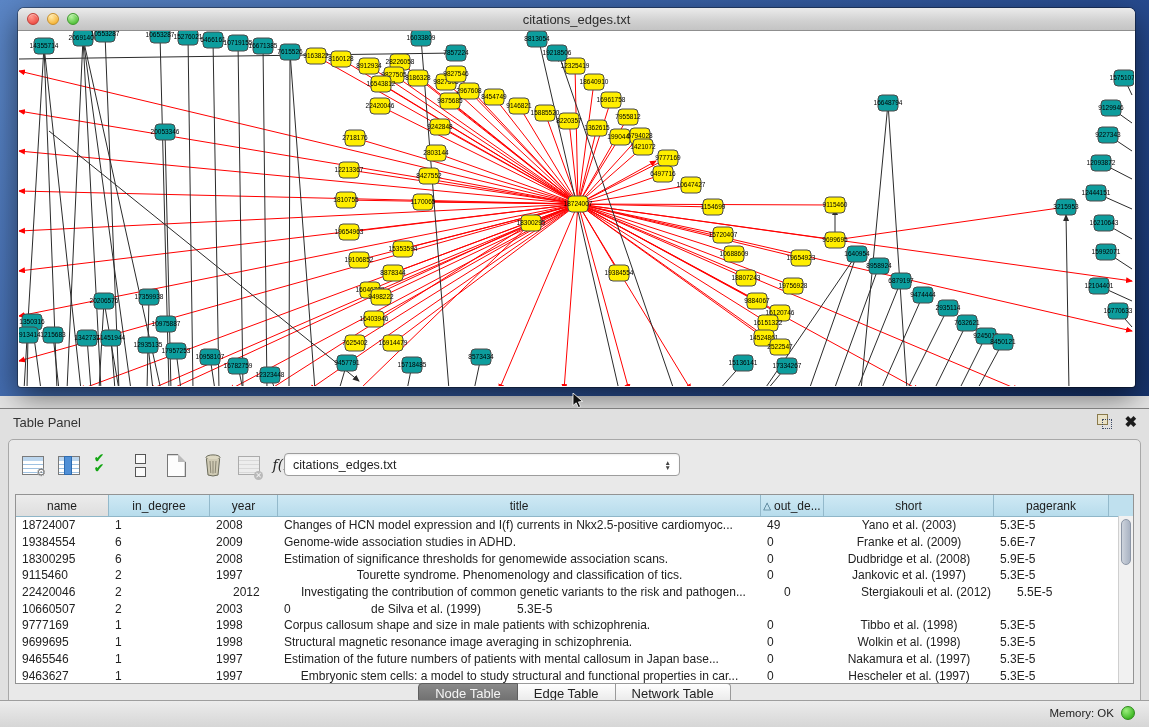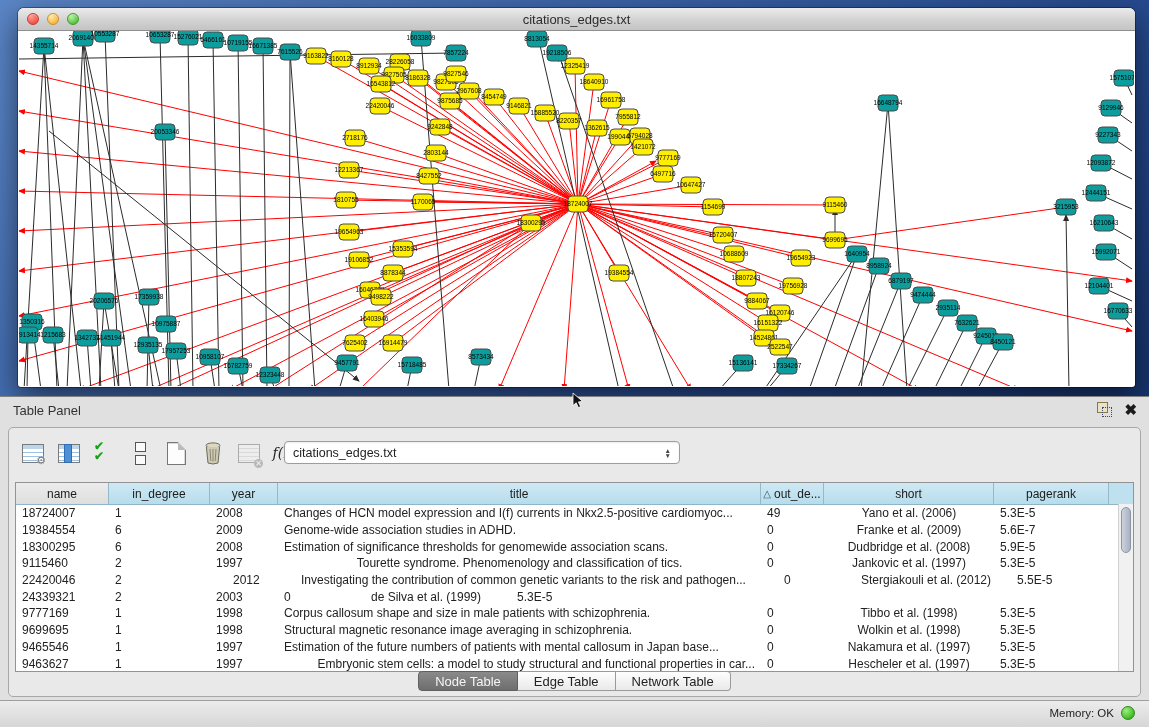--- a/index.html
+++ b/index.html
@@ -33,21 +33,21 @@
   .light.green{background:radial-gradient(circle at 35% 30%,#b6f2a0,#58c43f 70%);border:1px solid #3f9a2c;box-sizing:border-box;}
   #win-title{flex:1;text-align:center;font-size:13px;color:#2d2d2d;}
   #graph-area{
     position:absolute;left:1px;top:23px;width:1115px;height:355px;
     background:#fff;overflow:hidden;border-radius:0 0 3px 3px;
   }
   
   #cursor{position:absolute;left:572px;top:393px;z-index:50;}
   
   #table-panel{
-    position:absolute;left:0;top:396px;width:1149px;height:304px;
+    position:absolute;left:0;top:408px;width:1149px;height:304px;
     background:#e0e0e0;border-top:1px solid #7f7f7f;
   }
   #panel-header{position:absolute;left:0;top:0;right:0;height:28px;}
   #panel-title{position:absolute;left:13px;top:6px;font-size:13px;color:#333;}
   #panel-controls{position:absolute;right:12px;top:5px;display:flex;gap:12px;align-items:center;}
   #float-icon{width:15px;height:15px;position:relative;display:inline-block;}
   #float-icon .sq1{position:absolute;left:0;top:0;width:9px;height:9px;border:1.5px solid #8a7a4a;background:#e9e2c8;}
   #float-icon .sq2{position:absolute;right:0;bottom:0;width:8px;height:8px;border:1.5px dotted #3c4a66;background:transparent;}
   #close-icon{font-size:15px;font-weight:bold;color:#1b1b1b;line-height:15px;cursor:default;}
   #panel-body{
@@ -815,21 +815,21 @@
             <span>pagerank</span>
           </div>
         </div>
       <div id="tbody">
           <div class="tr">
             <div class="td" style="width: 93px; text-align: left;">18724007</div>
             <div class="td" style="width: 101px; text-align: left;">1</div>
             <div class="td" style="width: 68px; text-align: left;">2008</div>
             <div class="td" style="width: 483px; text-align: left;">Changes of HCN model expression and I(f) currents in Nkx2.5-positive cardiomyoc...</div>
             <div class="td" style="width: 63px; text-align: left;">49</div>
-            <div class="td center" style="width: 170px; text-align: center;">Yano et al. (2006)</div>
+            <div class="td center" style="width: 170px; text-align: center;">Yano et al. (2003)</div>
             <div class="td" style="width: 115px; text-align: left;">5.3E-5</div>
           </div>
           <div class="tr">
             <div class="td" style="width: 93px; text-align: left;">19384554</div>
             <div class="td" style="width: 101px; text-align: left;">6</div>
             <div class="td" style="width: 68px; text-align: left;">2009</div>
             <div class="td" style="width: 483px; text-align: left;">Genome-wide association studies in ADHD.</div>
             <div class="td" style="width: 63px; text-align: left;">0</div>
             <div class="td center" style="width: 170px; text-align: center;">Franke et al. (2009)</div>
             <div class="td" style="width: 115px; text-align: left;">5.6E-7</div>
@@ -855,21 +855,21 @@
           <div class="tr">
             <div class="td" style="width: 93px; text-align: left;">22420046</div>
             <div class="td" style="width: 101px; text-align: left;">2</div>
             <div class="td" style="width: 68px; text-align: left; margin-left: 17px;">2012</div>
             <div class="td" style="width: 483px; text-align: left;">Investigating the contribution of common genetic variants to the risk and pathogen...</div>
             <div class="td" style="width: 63px; text-align: left;">0</div>
             <div class="td center" style="width: 170px; text-align: center;">Stergiakouli et al. (2012)</div>
             <div class="td" style="width: 115px; text-align: left;">5.5E-5</div>
           </div>
           <div class="tr">
-            <div class="td" style="width: 93px; text-align: left;">24339321</div>
+            <div class="td" style="width: 93px; text-align: left;">10660507</div>
             <div class="td" style="width: 101px; text-align: left;">2</div>
             <div class="td" style="width: 68px; text-align: left;">2003</div>
             <div class="td" style="width: 63px; text-align: left;">0</div>
             <div class="td center" style="width: 170px; text-align: center;">de Silva et al. (1999)</div>
             <div class="td" style="width: 115px; text-align: left;">5.3E-5</div>
           </div>
           <div class="tr">
             <div class="td" style="width: 93px; text-align: left;">9777169</div>
             <div class="td" style="width: 101px; text-align: left;">1</div>
             <div class="td" style="width: 68px; text-align: left;">1998</div>
@@ -893,21 +893,21 @@
             <div class="td" style="width: 68px; text-align: left;">1997</div>
             <div class="td" style="width: 483px; text-align: left;">Estimation of the future numbers of patients with mental callosum in Japan base...</div>
             <div class="td" style="width: 63px; text-align: left;">0</div>
             <div class="td center" style="width: 170px; text-align: center;">Nakamura et al. (1997)</div>
             <div class="td" style="width: 115px; text-align: left;">5.3E-5</div>
           </div>
           <div class="tr">
             <div class="td" style="width: 93px; text-align: left;">9463627</div>
             <div class="td" style="width: 101px; text-align: left;">1</div>
             <div class="td" style="width: 68px; text-align: left;">1997</div>
-            <div class="td" style="width: 483px; text-align: right;">Embryonic stem cells: a model to study structural and functional properties in car...</div>
+            <div class="td" style="width: 483px; text-align: center;">Embryonic stem cells: a model to study structural and functional properties in car...</div>
             <div class="td" style="width: 63px; text-align: left;">0</div>
             <div class="td center" style="width: 170px; text-align: center;">Hescheler et al. (1997)</div>
             <div class="td" style="width: 115px; text-align: left;">5.3E-5</div>
           </div>
         </div>
       <div id="vscroll">
         <div class="thumb"></div>
       </div>
     </div>
 

